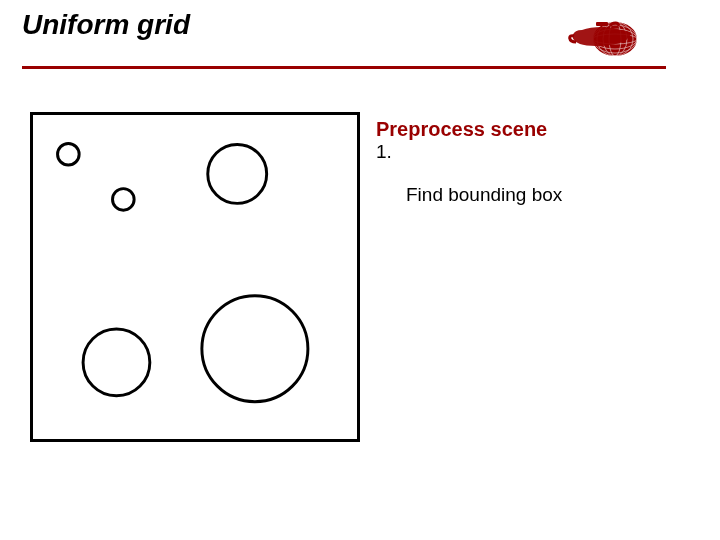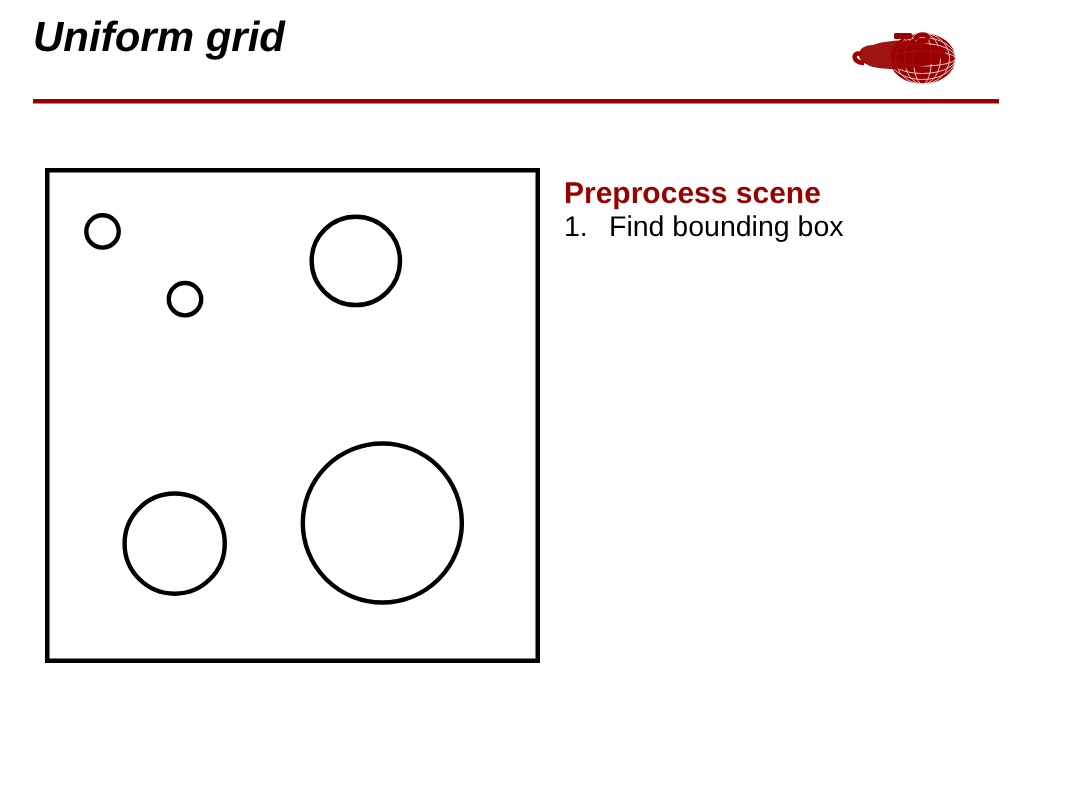--- a/index.html
+++ b/index.html
@@ -11,21 +11,21 @@
   .logo { position: absolute; top: 6px; right: 26px; width: 72px; height: 46px; }
   .logo svg { display: block; }
   .body { position: absolute; top: 112px; left: 30px; right: 30px; bottom: 30px; }
   .scene { position: absolute; left: 0; top: 0; width: 330px; height: 330px; border: 3px solid #000; background: #fff; }
   .scene svg { display: block; }
   .text-col { position: absolute; left: 346px; top: 6px; right: 0; }
   .section-title { font-size: 20px; font-weight: 700; color: #990000; margin-bottom: 0; }
   .list { list-style: none; padding-left: 0; }
   .list li { font-size: 19px; color: #000; display: flex; }
   .list-num { display: inline-block; min-width: 30px; padding-right: 12px; }
-  .list-txt { display: inline-block; }
+  .list-txt { display: inline-block; margin-top: 43px; }
 </style>
 </head>
 <body>
 
 <div class="slide">
   <div class="header">
     <div class="title">Uniform grid</div>
     <div class="logo">
       <svg viewBox="0 0 72 46" width="72" height="46">
         <ellipse cx="47" cy="23" rx="22" ry="17" fill="#990000"></ellipse>

